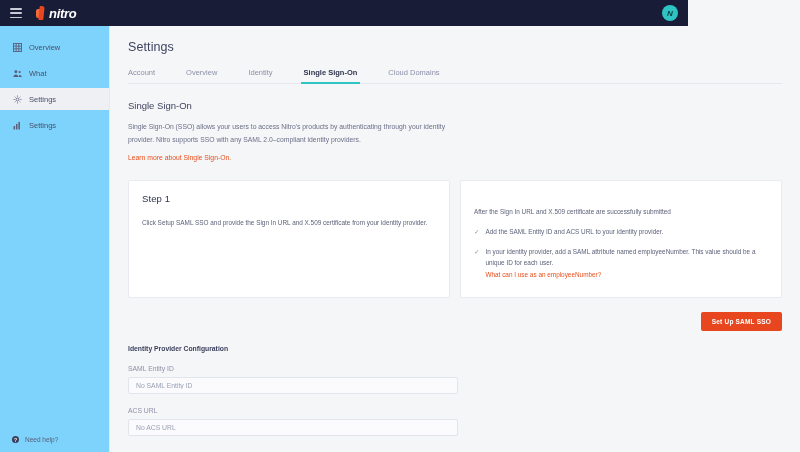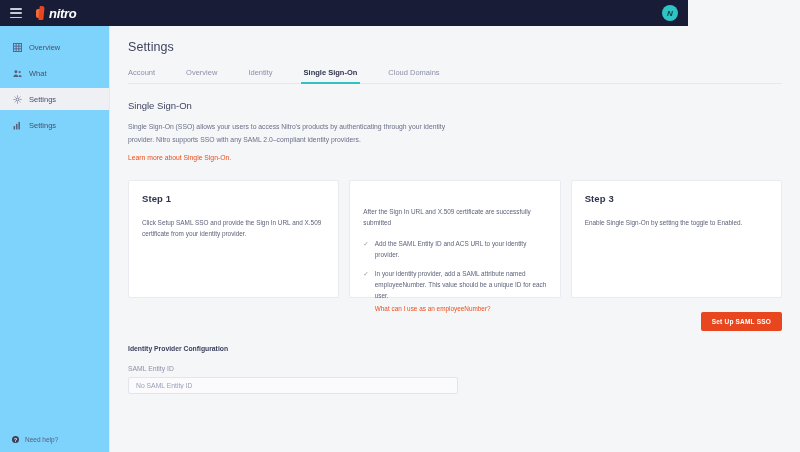--- a/index.html
+++ b/index.html
@@ -99,21 +99,21 @@
   .sec-link { display: inline-block; margin-top: 2px; font-size: 6.8px; color: #e8501e; cursor: pointer; }
 
   
   .cards { display: flex; gap: 10px; margin-top: 16px; }
   .card {
     flex: 1 1 0; min-width: 0;
     background: #ffffff; border: 1px solid #e9ebf1; border-radius: 2px;
     padding: 12px 12px 12px 13px;
     height: 118px;
   }
-  .card h3 { font-size: 9.5px; color: #2f344e; font-weight: bold; letter-spacing: .1px; }
+  .card h3 { font-size: 9.5px; color: #2f344e; font-weight: normal; letter-spacing: .1px; }
   .card .body { margin-top: 13px; font-size: 6.4px; line-height: 1.75; color: #5d6279; }
   .bullets { margin-top: 9px; display: flex; flex-direction: column; gap: 8px; }
   .bullet { display: flex; gap: 6px; font-size: 6.4px; line-height: 1.75; color: #5d6279; }
   .chk { color: #8d92a8; font-size: 6.5px; flex: 0 0 auto; line-height: 1.75; }
   .bullet-link { display: block; color: #e8501e; margin-top: 1px; cursor: pointer; }
 
   
   .btn-row { display: flex; justify-content: flex-end; margin-top: 14px; }
   .btn-primary {
     background: #e8461e; color: #ffffff;
@@ -241,32 +241,32 @@
         <div class="bullet">
           <span class="chk">✓</span>
           <span>
             <span>In your identity provider, add a SAML attribute named employeeNumber. This value should be a unique ID for each user.</span>
             <span class="bullet-link">What can I use as an employeeNumber?</span>
           </span>
         </div>
       </div>
     </div>
 
-    <div class="card">
-      <h3>Step 3</h3>
-      <div class="body">Enable Single Sign-On by setting the toggle to Enabled.</div>
-    </div>
   </div>
 
   <div class="btn-row">
     <button class="btn-primary">Set Up SAML SSO</button>
   </div>
 
   <div class="form">
     <div class="form-heading">Identity Provider Configuration</div>
 
     <div class="field">
       <div class="field-label">SAML Entity ID</div>
       <input class="field-input" type="text" readonly="" placeholder="No SAML Entity ID" style="">
     </div>
 
+    <div class="field">
+      <div class="field-label">ACS URL</div>
+      <input class="field-input" type="text" readonly="" placeholder="No ACS URL" style="">
+    </div>
   </div>
 </div>
 
 </body></html>

